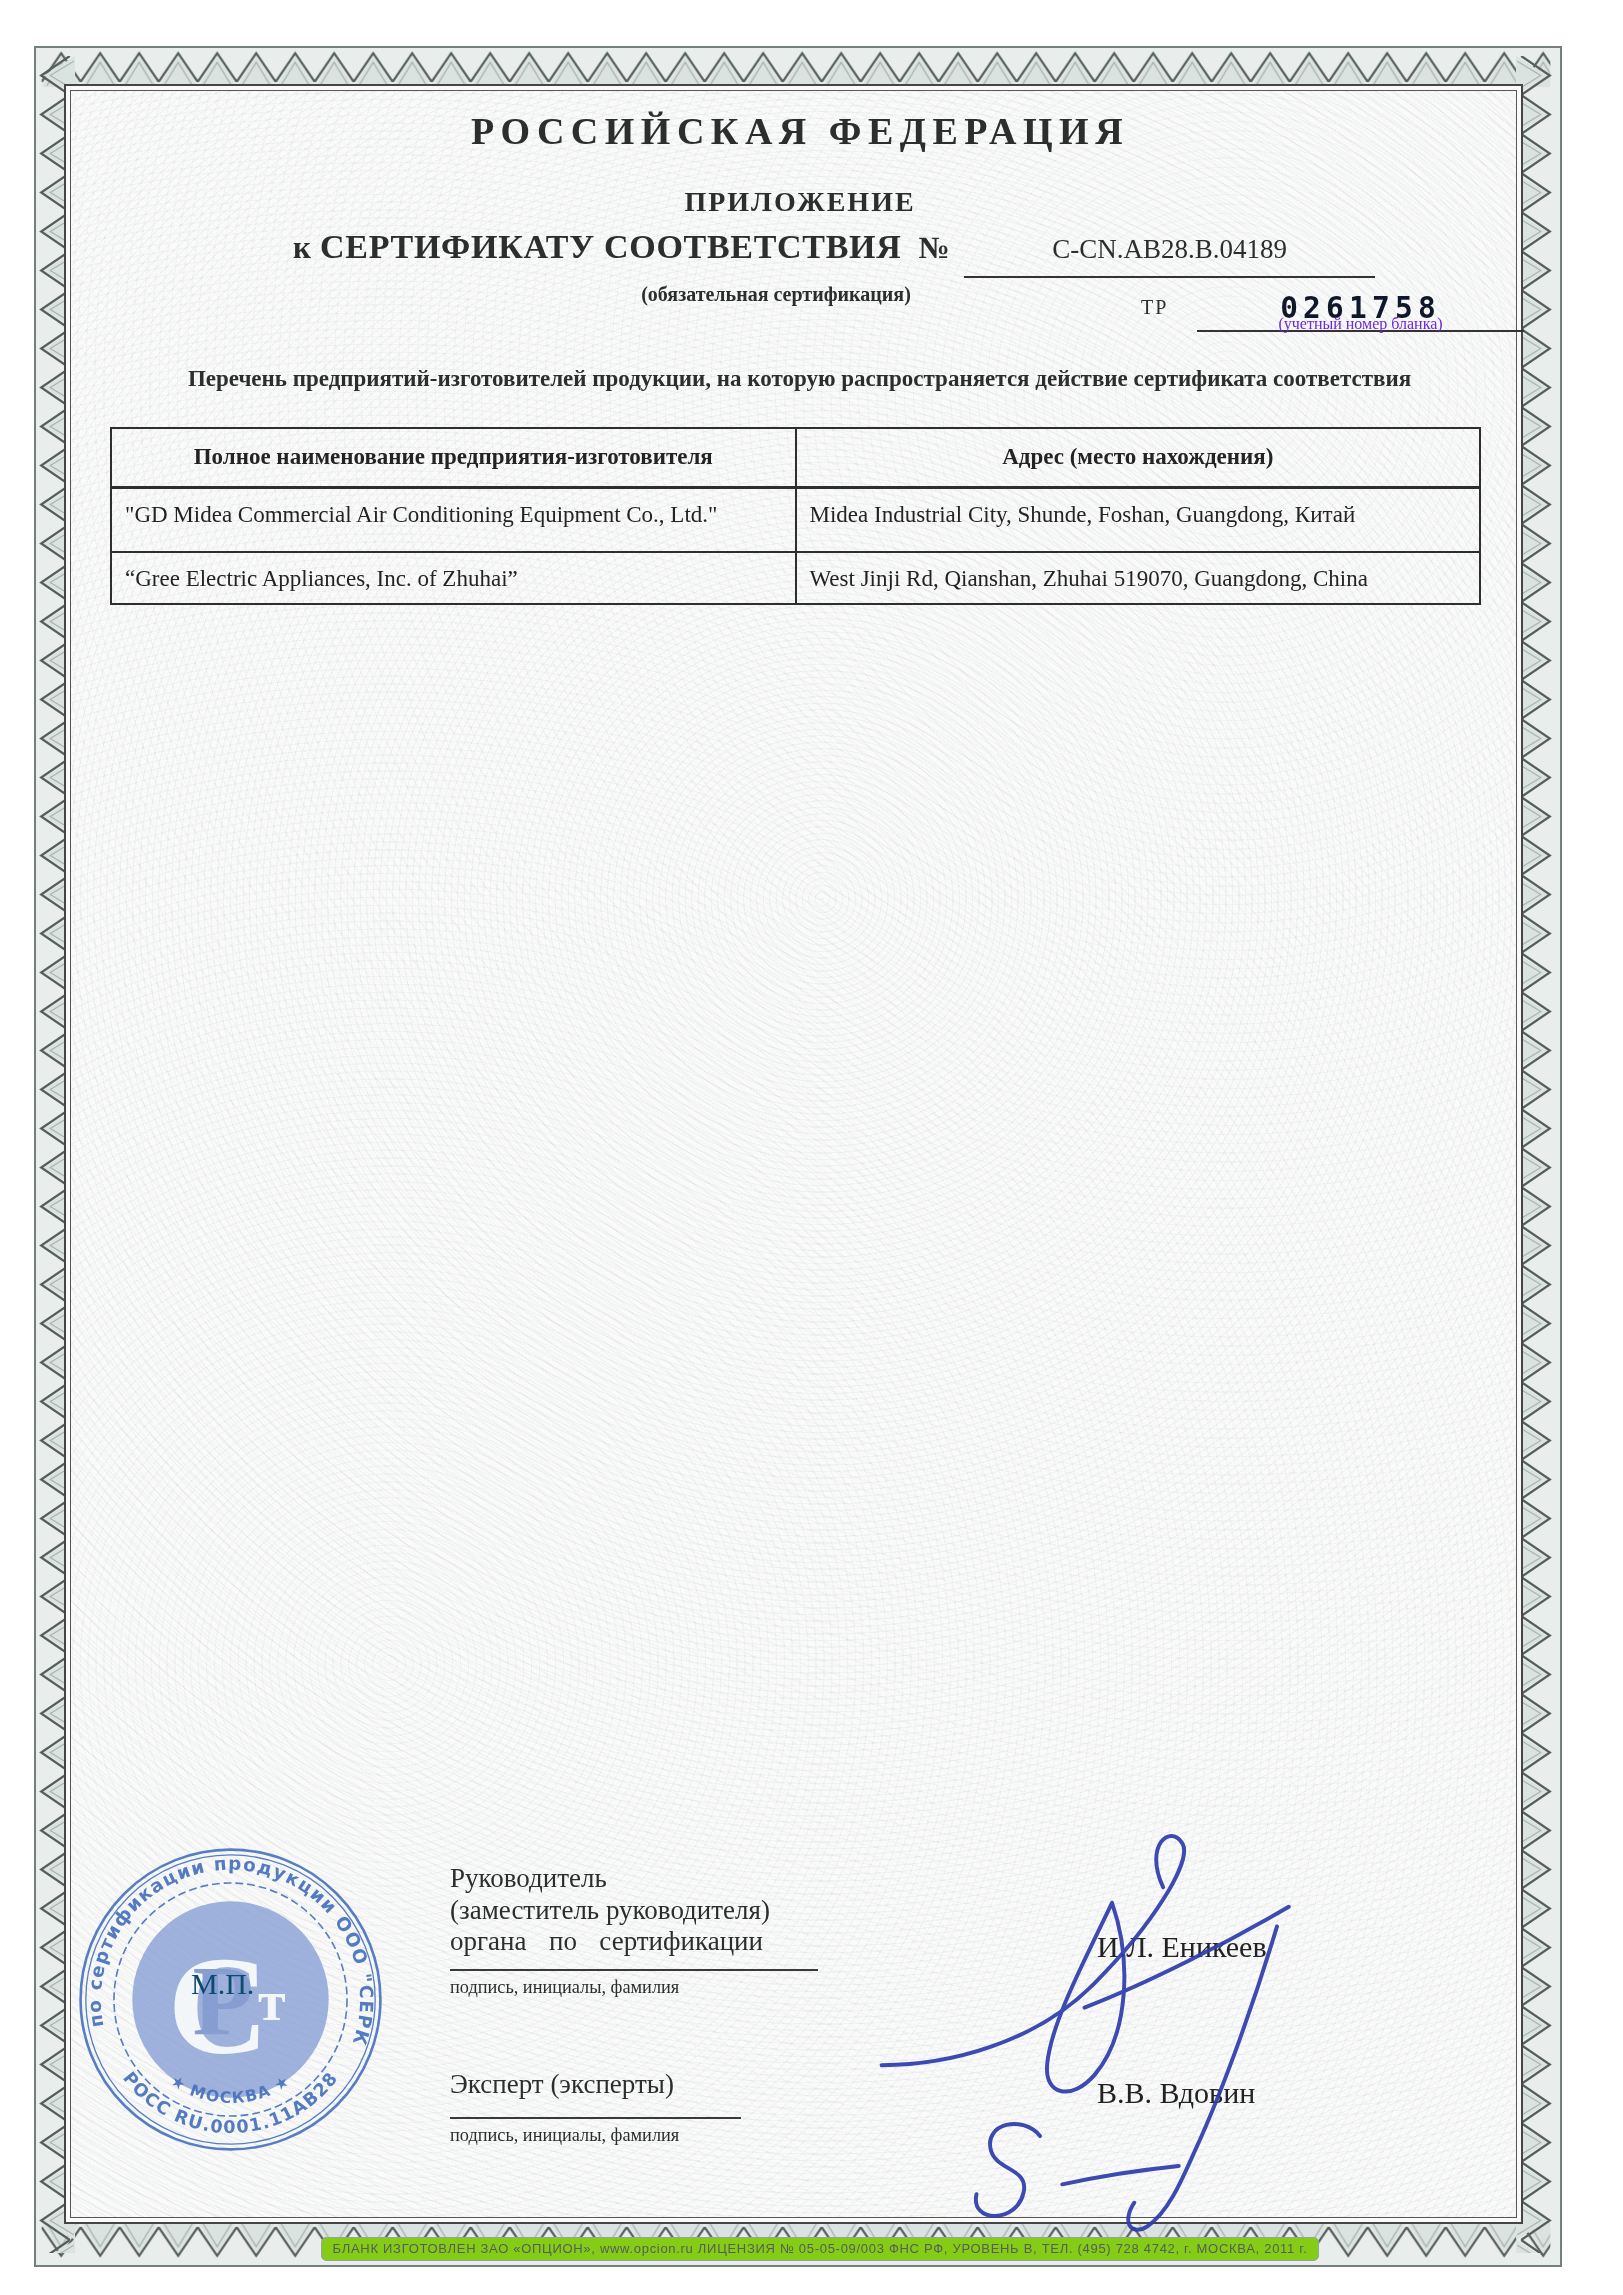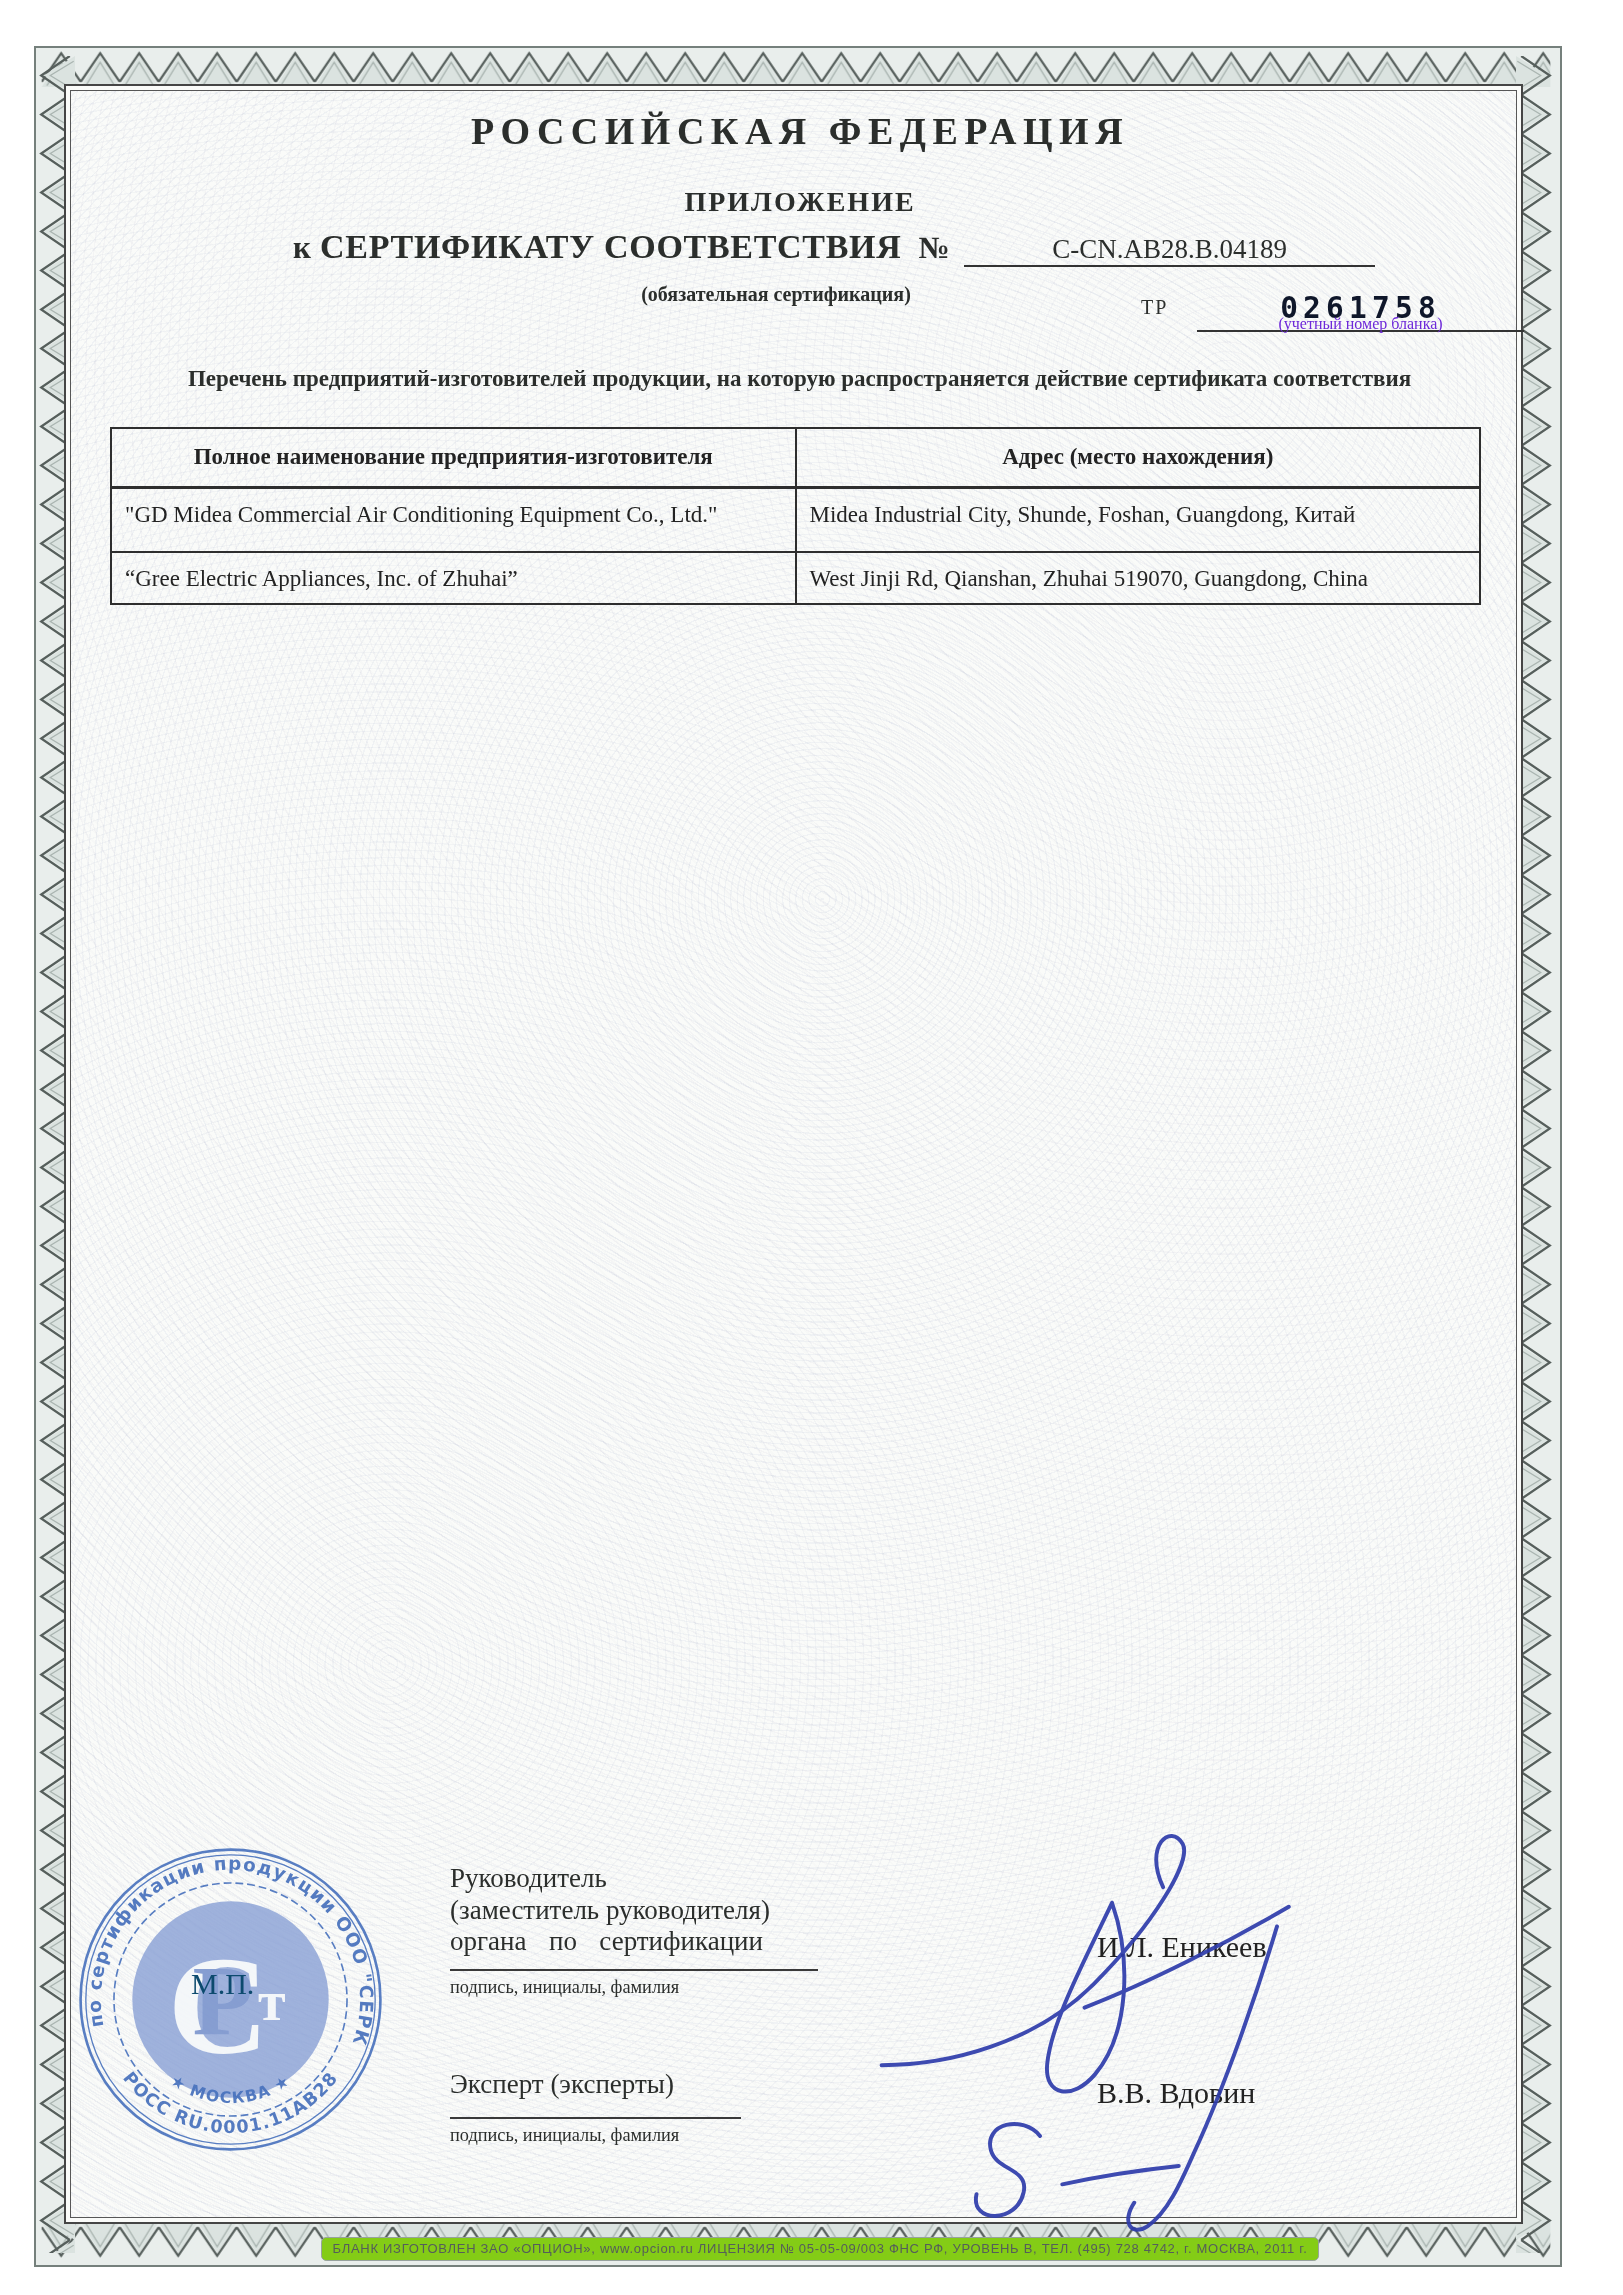--- a/index.html
+++ b/index.html
@@ -28,21 +28,21 @@
   
   .t-fed{position:absolute;left:0;top:109px;width:1600px;text-align:center;
          font-size:38px;font-weight:bold;letter-spacing:6.5px;color:#2b2e2c;}
   .t-app{position:absolute;left:0;top:186px;width:1600px;text-align:center;
          font-size:28px;font-weight:bold;letter-spacing:2px;color:#2b2e2c;}
   .certline{position:absolute;left:293px;top:228px;display:flex;align-items:baseline;color:#2b2e2c;}
   .certline .k{font-size:31px;font-weight:bold;margin-right:9.2px;}
   .certline .main{font-size:34px;font-weight:bold;letter-spacing:0.7px;}
   .certline .no{font-size:31px;font-weight:bold;margin-left:17px;}
   .certline .num{display:inline-block;width:411px;margin-left:14.4px;text-align:center;
-                 font-size:27px;border-bottom:2px solid #333;padding-bottom:0;}
+                 font-size:27px;border-bottom:2px solid #333;padding-bottom:11px;}
   .t-oblig{position:absolute;left:0;top:283px;width:1552px;text-align:center;
            font-size:20px;font-weight:bold;color:#2b2e2c;}
   .tr-label{position:absolute;left:1141px;top:296px;font-size:20px;font-weight:normal;letter-spacing:2px;color:#2b2e2c;}
   .tr-num{position:absolute;left:1197px;top:291px;width:327px;text-align:center;
           font-family:"DejaVu Sans Mono",monospace;font-size:29.5px;font-weight:600;letter-spacing:5.2px;
           color:#0f172a;border-bottom:2px solid #333;padding-bottom:5px;}
   .tr-cap{position:absolute;left:1197px;top:315px;width:327px;text-align:center;font-size:16px;color:#6d28d9;}
 
   .list-head{position:absolute;left:145px;top:364px;width:1309px;text-align:center;
              font-size:23px;font-weight:bold;line-height:1.33;color:#2b2e2c;}

